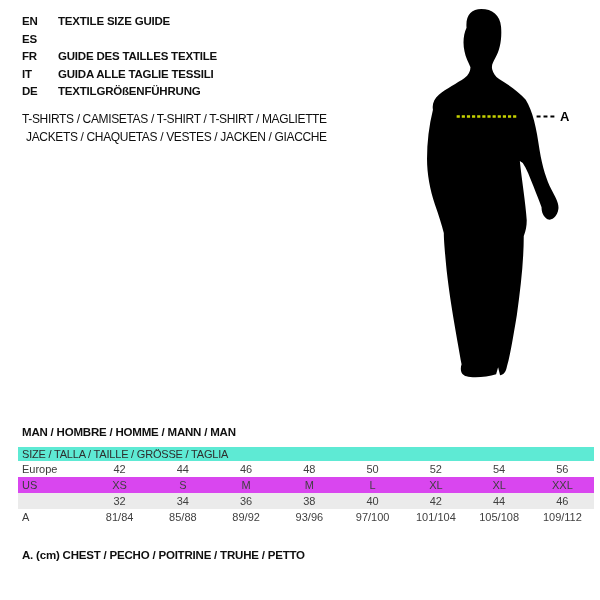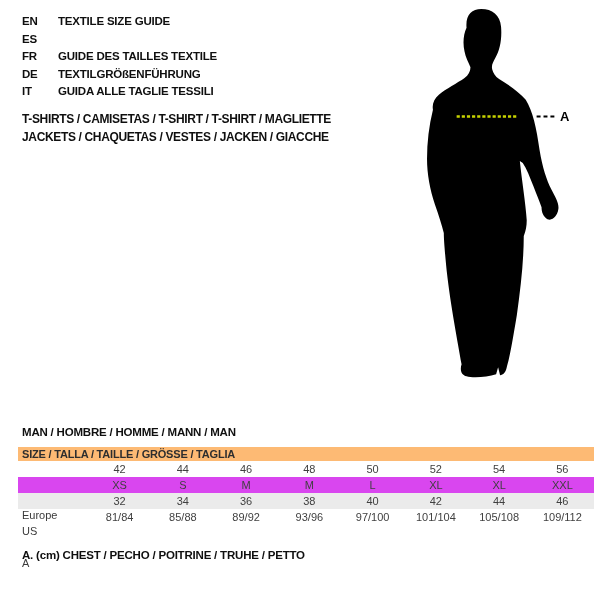--- a/index.html
+++ b/index.html
@@ -13,21 +13,21 @@
   }
   .page{position:absolute;inset:0;background:#fff;}
 
   
   .lang-list{position:absolute;left:22px;top:13px;}
   .lang-row{display:flex;line-height:17.5px;font-size:11.5px;font-weight:bold;letter-spacing:-0.2px;}
   .lang-code{width:36px;flex:0 0 36px;}
 
   
   .categories{position:absolute;left:22px;top:110px;}
-  .cat-line{font-size:12px;font-weight:bold;line-height:18px;letter-spacing:-0.35px;white-space:nowrap;}
+  .cat-line{font-size:12px;font-weight:normal;line-height:18px;letter-spacing:-0.35px;white-space:nowrap;text-align:right;}
 
   
   .figure-wrap{position:absolute;left:412px;top:5px;width:188px;height:385px;}
   .figure-wrap svg{position:absolute;left:0;top:0;}
   .a-label{
     position:absolute;left:148px;top:104px;
     font-size:13px;font-weight:bold;color:#000;
   }
 
   
@@ -35,21 +35,21 @@
 
   
   .size-table{position:absolute;left:18px;top:447px;width:576px;font-size:11px;color:#3f3f3f;}
   .t-header{
     height:14px;line-height:14px;
     padding-left:4px;
     font-size:11px;color:#2e2e2e;letter-spacing:-0.2px;
   }
   .t-row{display:grid;grid-template-columns:70px repeat(8,1fr);height:16px;line-height:16px;}
   .t-row .cell{text-align:center;}
-  .t-row .lbl{text-align:left;padding-left:4px;color:#3a3a3a;margin-top:46px;}
+  .t-row .lbl{text-align:left;padding-left:4px;color:#3a3a3a;}
 
   
   .footnote{position:absolute;left:22px;top:549px;font-size:11.5px;font-weight:bold;letter-spacing:-0.2px;}
 </style>
 </head>
 <body>
 
 <div class="page">
 
   <div class="lang-list" id="langList">
@@ -58,26 +58,26 @@
         <span>TEXTILE SIZE GUIDE</span>
       </div>
       <div class="lang-row">
         <span class="lang-code">ES</span>
       </div>
       <div class="lang-row">
         <span class="lang-code">FR</span>
         <span>GUIDE DES TAILLES TEXTILE</span>
       </div>
       <div class="lang-row">
+        <span class="lang-code">IT</span>
+        <span>GUIDA ALLE TAGLIE TESSILI</span>
+      </div>
+      <div class="lang-row">
         <span class="lang-code">DE</span>
         <span>TEXTILGRÖßENFÜHRUNG</span>
-      </div>
-      <div class="lang-row">
-        <span class="lang-code">IT</span>
-        <span>GUIDA ALLE TAGLIE TESSILI</span>
       </div>
     </div>
 
   <div class="categories" id="catList">
       <div class="cat-line">T-SHIRTS / CAMISETAS / T-SHIRT / T-SHIRT / MAGLIETTE</div>
       <div class="cat-line">JACKETS / CHAQUETAS / VESTES / JACKEN / GIACCHE</div>
     </div>
 
   <div class="figure-wrap">
     <svg width="188" height="385" viewBox="412 5 188 390">
@@ -117,21 +117,21 @@
                C 462,44 463,34 466,28 Z" fill="#000000"></path>
       <line x1="456" y1="118" x2="518" y2="118" stroke-width="2.4" stroke-dasharray="3.2 2" stroke="#c8d400"></line>
       <line x1="537" y1="118" x2="557" y2="118" stroke-width="2" stroke-dasharray="4 3" stroke="#000000"></line>
     </svg>
     <span class="a-label">A</span>
   </div>
 
   <div class="man-title">MAN / HOMBRE / HOMME / MANN / MAN</div>
 
   <div class="size-table">
-    <div class="t-header" style="background: #fdba74; font-weight: bold;">SIZE / TALLA / TAILLE / GRÖSSE / TAGLIA</div>
+    <div class="t-header" style="background: #5eead4;">SIZE / TALLA / TAILLE / GRÖSSE / TAGLIA</div>
     <div id="tableRows">
         <div class="t-row">
           <span class="cell lbl">Europe</span>
           <span class="cell">42</span>
           <span class="cell">44</span>
           <span class="cell">46</span>
           <span class="cell">48</span>
           <span class="cell">50</span>
           <span class="cell">52</span>
           <span class="cell">54</span>

